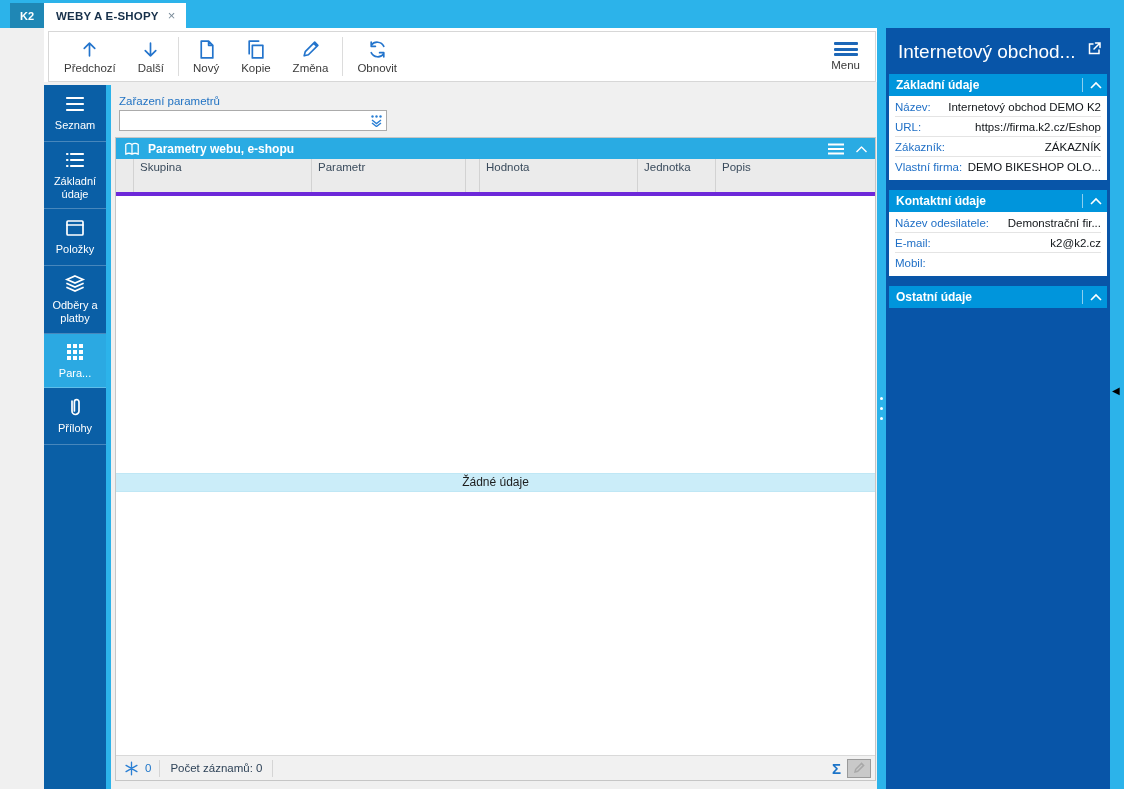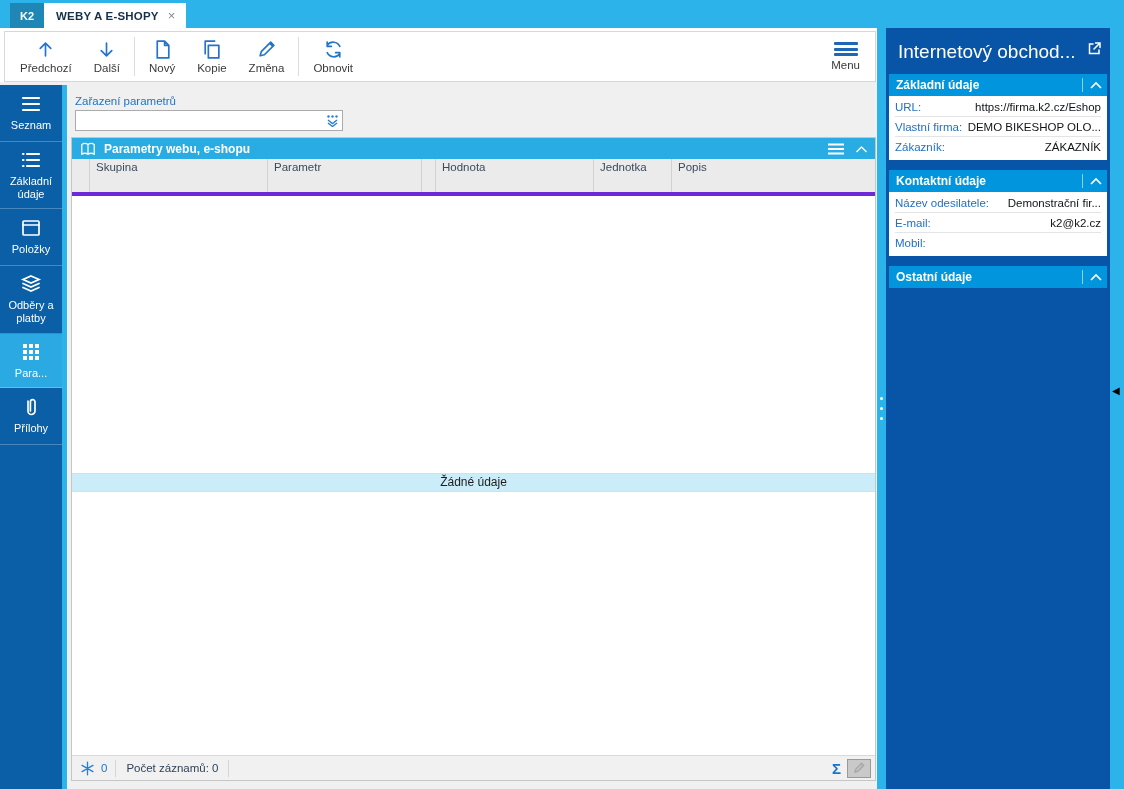--- a/index.html
+++ b/index.html
@@ -9,21 +9,21 @@
   
   .topbar { height:28px; background:#2CB3EA; display:flex; align-items:flex-end; }
   .k2logo { width:34px; height:25px; margin-left:10px; background:#1F87B5; color:#fff;
     font-weight:bold; font-size:11px; display:flex; align-items:center; justify-content:center; }
   .tab { height:25px; background:#fff; color:#17304A; font-weight:bold; font-size:11.5px;
     display:flex; align-items:center; padding:0 10px 0 12px; letter-spacing:.2px; }
   .tab-close { color:#7A8B99; font-size:13px; margin-left:9px; font-weight:normal; cursor:pointer; }
 
   
   .content-row { display:flex; height:761px; }
-  .main-col { width:877px; display:flex; flex-direction:column; background:#F0F0F0; }
+  .main-col { width:877px; display:flex; flex-direction:column; background:#F0F0F0;padding-left:44px; }
 
   
   .toolbar-wrap { background:#fff; padding:3px 1px 0 4px; margin-bottom:3px; }
   .toolbar { height:51px; border:1px solid #D7D7D7; background:#fff; display:flex; align-items:stretch; padding:0 4px; }
   .tbtn { display:flex; flex-direction:column; align-items:center; justify-content:center;
     padding:0 11px; color:#3A3A3A; font-size:11.5px; cursor:pointer; }
   .tbtn svg { width:21px; height:21px; stroke:#2374CC; fill:none; stroke-width:1.6;
     stroke-linecap:round; stroke-linejoin:round; margin-bottom:2px; }
   .tsep { width:1px; background:#DCDCDC; margin:5px 3px; }
   .menu-btn { margin-left:auto; }
@@ -314,30 +314,34 @@
       <div class="section-header">
         <span>Základní údaje</span>
         <span class="sec-chevron">
             <svg viewBox="0 0 12 8">
               <path d="M1 7l5-5 5 5"></path>
             </svg>
           </span>
       </div>
       <div class="section-box">
         <div class="prow">
+          <span class="prow-label">Název:</span>
+          <span class="prow-value">Internetový obchod DEMO K2</span>
+        </div>
+        <div class="prow">
           <span class="prow-label">URL:</span>
           <span class="prow-value">https://firma.k2.cz/Eshop</span>
         </div>
         <div class="prow">
+          <span class="prow-label">Zákazník:</span>
+          <span class="prow-value">ZÁKAZNÍK</span>
+        </div>
+        <div class="prow">
           <span class="prow-label">Vlastní firma:</span>
           <span class="prow-value">DEMO BIKESHOP OLO...</span>
-        </div>
-        <div class="prow">
-          <span class="prow-label">Zákazník:</span>
-          <span class="prow-value">ZÁKAZNÍK</span>
         </div>
       </div>
     </div>
 
     <div class="section">
       <div class="section-header">
         <span>Kontaktní údaje</span>
         <span class="sec-chevron">
             <svg viewBox="0 0 12 8">
               <path d="M1 7l5-5 5 5"></path>

